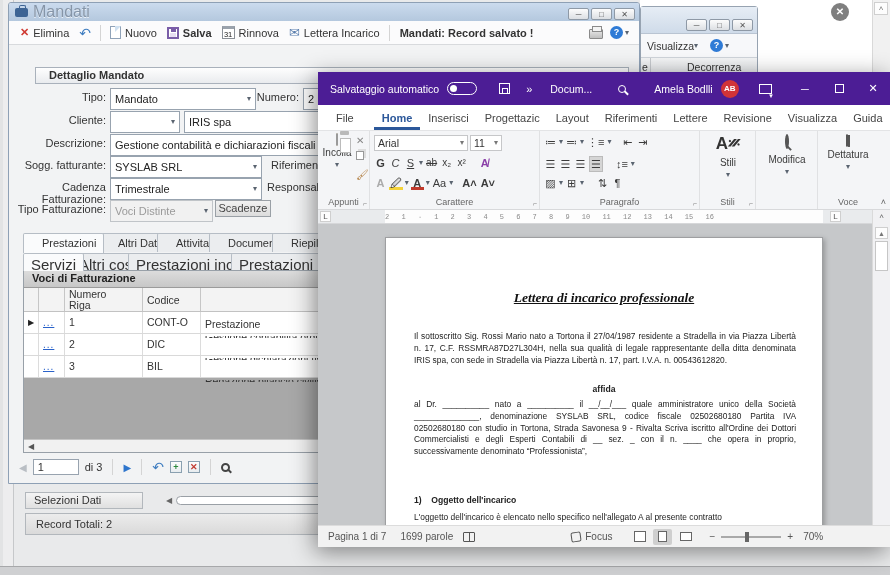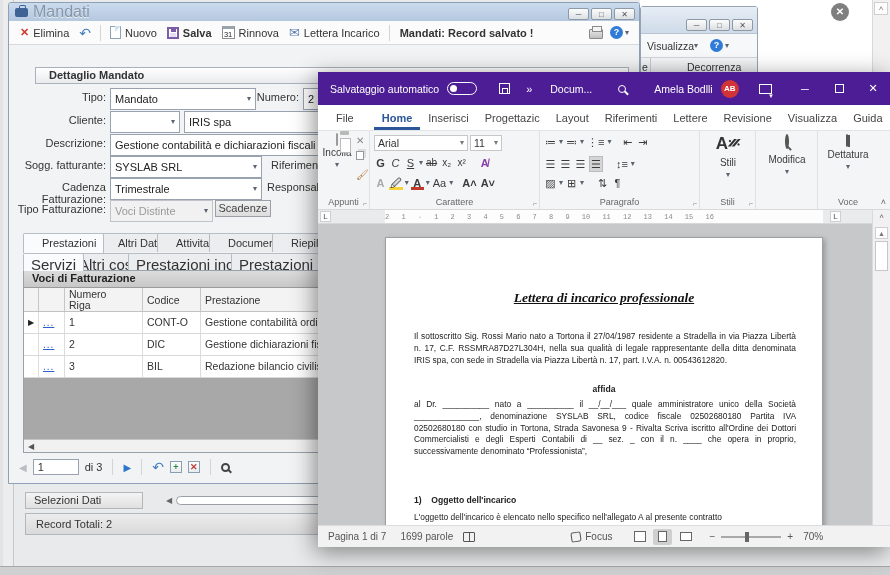--- a/index.html
+++ b/index.html
@@ -67,21 +67,21 @@
   .t1.on{background:#fafbfc;z-index:2;height:20px;}
   .t2{position:absolute;top:250px;height:17px;background:#ebedef;border:1px solid #b6bdc5;border-bottom:none;font-size:15px;color:#333;padding:2px 7px 0 7px;border-radius:2px 2px 0 0;}
   .t2.on{background:#fafbfc;z-index:2;height:18px;}
 
   .gridpanel{left:14px;top:267px;width:604px;height:183px;border:1px solid #98a0a8;background:#a8a8a8;overflow:hidden;}
   .gtitle{height:17px;background:linear-gradient(#dcdcdc,#c7c7c7);border-bottom:1px solid #9b9b9b;font-size:11px;font-weight:bold;color:#222;padding:1px 0 0 8px;}
   .ghead{height:24px;background:#f3f3f3;display:flex;border-bottom:1px solid #c2c2c2;}
   .gc{border-right:1px solid #c6c6c6;font-size:10.5px;color:#333;padding:1px 4px;white-space:pre-line;line-height:11px;}
   .grow{height:22px;background:#fff;display:flex;border-bottom:1px solid #d9d9d9;}
   .grow .gc{border-right:1px solid #dcdcdc;display:flex;align-items:center;white-space:nowrap;overflow:hidden;}
-  .csel{width:15px;} .cdots{width:26px;} .criga{width:78px;} .ccod{width:58px;} .cpre{width:152px;} .cdes{flex:1;}
+  .csel{width:15px;} .cdots{width:26px;} .criga{width:78px;} .ccod{width:58px;} .cpre{width:152px;margin-top:24px;} .cdes{flex:1;}
   .selarrow{font-size:8px;color:#222;}
   .dots{color:#2a62c9;text-decoration:underline;font-size:10px;letter-spacing:1px;}
   .ghsb{position:absolute;left:0;bottom:0;width:100%;height:13px;background:#f1f1f1;border-top:1px solid #c4c4c4;display:flex;align-items:center;}
   .ghsb .ar{font-size:8px;color:#555;padding:0 4px;}
 
   .navbar{left:2px;top:452px;width:628px;height:24px;display:flex;align-items:center;gap:6px;padding-left:8px;font-size:11px;color:#333;}
   .nav-arrow-l{color:#b9bec4;font-size:10px;}
   .nav-arrow-r{color:#2e75cc;font-size:10px;}
   .navinp{width:46px;height:16px;background:#fff;border:1px solid #98a3af;font-size:11px;padding:0 4px;display:flex;align-items:center;}
   .gridico{width:12px;height:12px;border:1px solid #8aa0b0;background:linear-gradient(#fdfdfd,#e7ecef);position:relative;font-size:9px;font-weight:bold;text-align:center;line-height:11px;}

